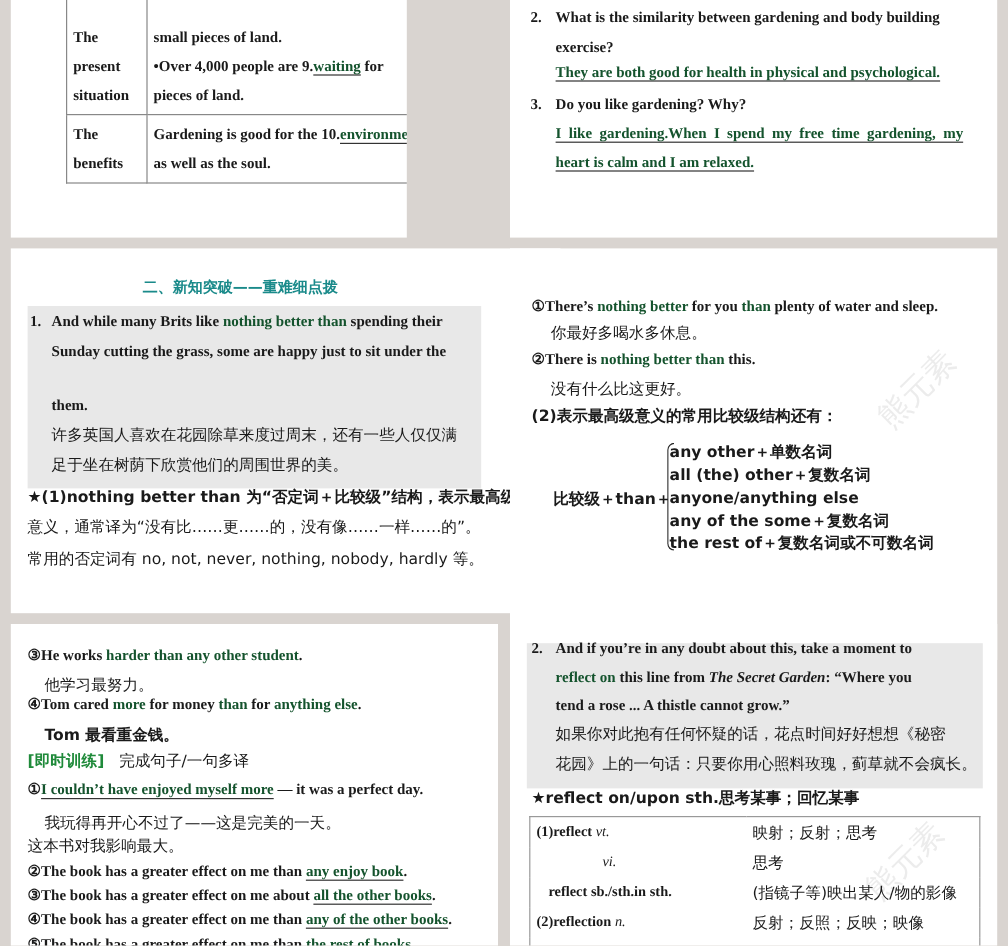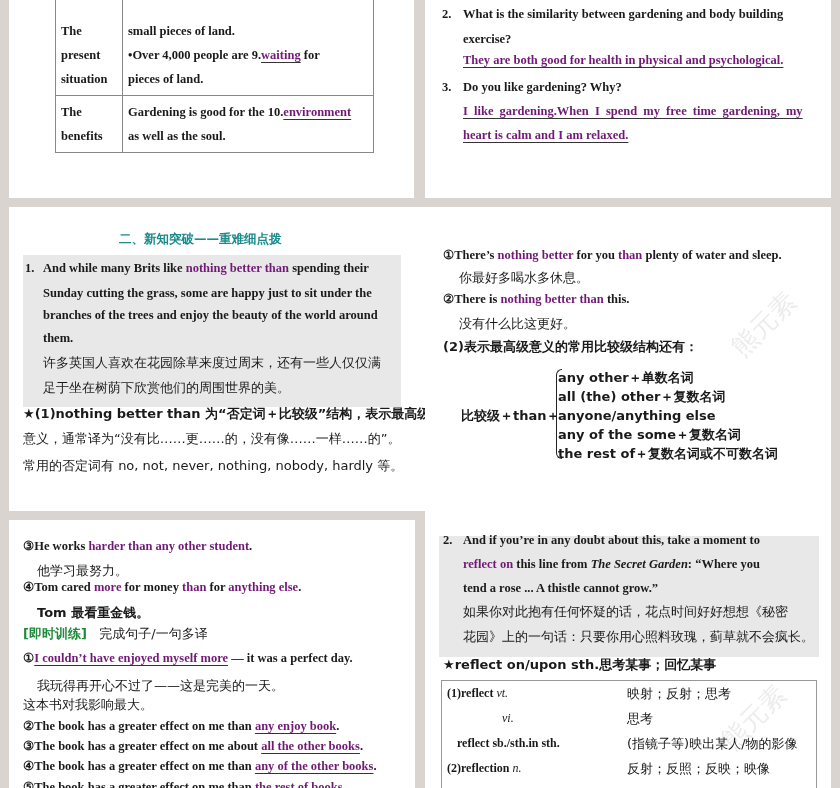--- a/index.html
+++ b/index.html
@@ -6,29 +6,29 @@
   body {
     width: 840px; height: 788px; overflow: hidden;
     background: #d9d4d0;
     font-family: "Liberation Serif", "DejaVu Serif", serif;
     color: #1a1a1a;
     position: relative;
   }
   .slide {
     position: absolute; background: #ffffff; overflow: hidden;
   }
-  #s1 { left: 9px; top: 0; width: 405px; height: 198px; }
+  #s1 { left: 9px; top: 0; width: 330px; height: 198px; }
   #s2 { left: 425px; top: 0; width: 406px; height: 198px; }
   #s3 { left: 9px; top: 207px; width: 458px; height: 304px; }
   #s4 { left: 425px; top: 207px; width: 406px; height: 343px; }
   #s5 { left: 9px; top: 520px; width: 406px; height: 268px; }
   #s6 { left: 425px; top: 520px; width: 406px; height: 268px; }
 
   .b { font-weight: bold; }
-  .red { color: #701a75; font-weight: bold; }
+  .red { color: #14532d; font-weight: bold; }
   .ul { text-decoration: underline; text-decoration-color: #333; text-underline-offset: 3px; }
   .green { color: #1f8a3a; font-weight: bold; }
   .teal { color: #1a8a8a; font-weight: bold; font-family: "DejaVu Sans", sans-serif; }
   .cn { font-family: "DejaVu Sans", sans-serif; font-size: 13px; }
   .abs { position: absolute; }
   .line { position: absolute; white-space: nowrap; font-size: 12.5px; font-weight: bold; }
 
   
   .tbl { position: absolute; left: 46px; top: -10px; width: 319px; border-collapse: collapse; font-size: 12.5px; font-weight: bold; }
   .tbl td { border: 1px solid #888; padding: 4px 5px; vertical-align: top; line-height: 24px; }
@@ -79,21 +79,20 @@
   <div class="line red ul" style="left:38px;top:104px;word-spacing:3px">I like gardening.When I spend my free time gardening, my</div>
   <div class="line red ul" style="left:38px;top:128px">heart is calm and I am relaxed.</div>
 </div>
 
 <div class="slide" id="s3">
   <div class="abs teal" style="left:110px;top:24px;font-size:12.5px">二、新知突破——重难细点拨</div>
   <div class="graybox" style="left:14px;top:48px;width:378px;height:152px"></div>
   <div class="line" style="left:16px;top:54px">1.</div>
   <div class="line" style="left:34px;top:54px"><span>And while many Brits like </span><span class="red">nothing better than</span><span> spending their</span></div>
   <div class="line" style="left:34px;top:79px">Sunday cutting the grass, some are happy just to sit under the</div>
-  <div class="line" style="left:34px;top:101px">branches of the trees and enjoy the beauty of the world around</div>
   <div class="line" style="left:34px;top:124px">them.</div>
   <div class="abs cn" style="left:34px;top:147px;white-space:nowrap">许多英国人喜欢在花园除草来度过周末，还有一些人仅仅满</div>
   <div class="abs cn" style="left:34px;top:172px;white-space:nowrap">足于坐在树荫下欣赏他们的周围世界的美。</div>
   <div class="abs cn" style="left:14px;top:198px;white-space:nowrap;font-weight:bold">★(1)nothing better than 为“否定词＋比较级”结构，表示最高级</div>
   <div class="abs cn" style="left:14px;top:223px;white-space:nowrap">意义，通常译为“没有比……更……的，没有像……一样……的”。</div>
   <div class="abs cn" style="left:14px;top:250px;white-space:nowrap">常用的否定词有 no, not, never, nothing, nobody, hardly 等。</div>
 </div>
 
 <div class="slide" id="s4">
   <div class="watermark" style="left:300px;top:100px">熊元素</div>

